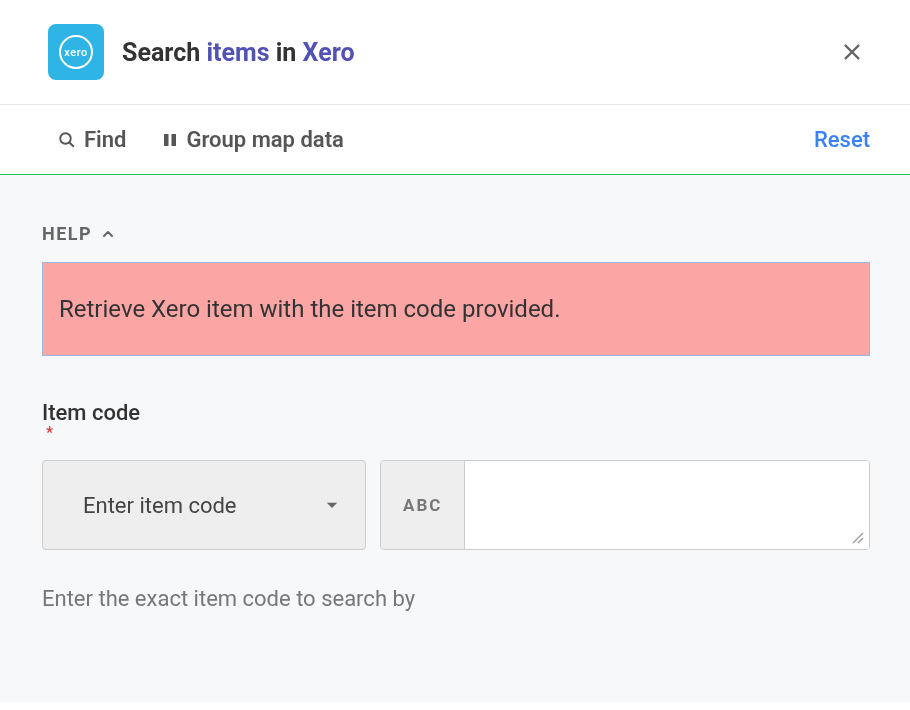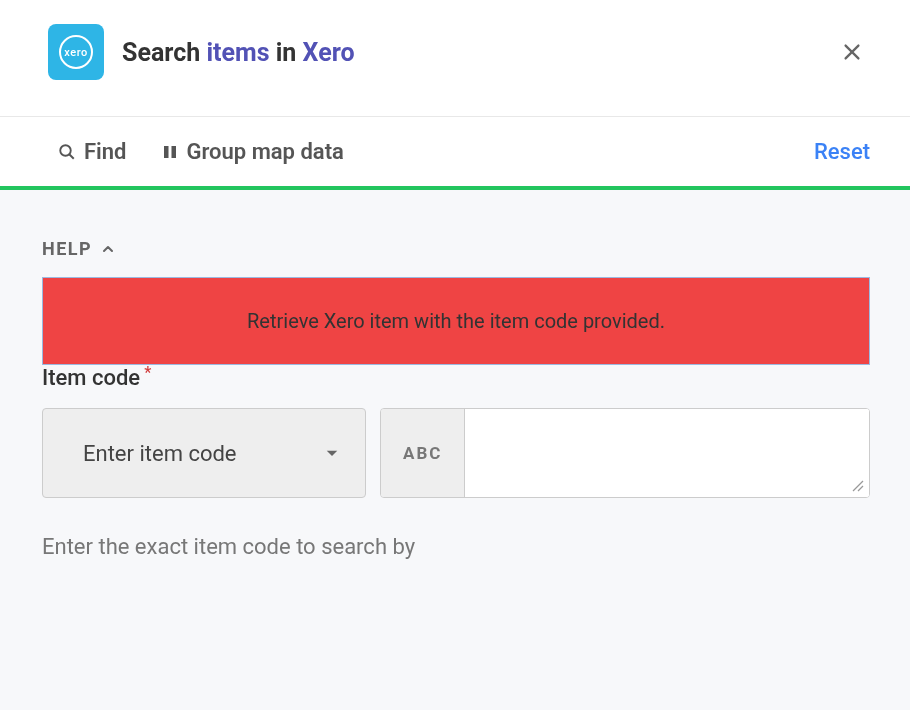--- a/index.html
+++ b/index.html
@@ -10,21 +10,21 @@
     body {
       font-family: -apple-system, BlinkMacSystemFont, "Segoe UI", Roboto, Helvetica, Arial, sans-serif;
       background: #ffffff;
       width: 910px;
       height: 710px;
       overflow: hidden;
     }
     .header {
       display: flex;
       align-items: center;
-      padding: 24px 40px 36px 48px;
+      padding: 24px 40px 24px 48px;
       background: #ffffff;
       border-bottom: 1px solid #e8e8e8;
     }
     .app-icon {
       width: 56px;
       height: 56px;
       border-radius: 8px;
       background: #2eb5e6;
       display: flex;
       align-items: center;
@@ -66,21 +66,21 @@
     }
     .close-btn svg {
       width: 22px;
       height: 22px;
     }
     .toolbar {
       display: flex;
       align-items: center;
       padding: 22px 40px 22px 58px;
       background: #ffffff;
-      border-bottom: 4px solid #22c55e;
+      border-bottom: 1px solid #22c55e;
     }
     .toolbar-item {
       display: flex;
       align-items: center;
       font-size: 22px;
       font-weight: 600;
       color: #555555;
       cursor: pointer;
       margin-right: 34px;
     }
@@ -97,55 +97,56 @@
       font-weight: 500;
       color: #3b82f6;
       cursor: pointer;
     }
     .content {
       background: #f7f8fa;
       padding: 48px 40px 48px 42px;
       height: calc(710px - 105px - 78px);
     }
     .help-section {
-      text-align: center;
+      margin-bottom: 44px;
     }
     .help-header {
       display: flex;
       align-items: center;
       font-size: 18px;
       font-weight: 700;
       letter-spacing: 1.5px;
       color: #666666;
       cursor: pointer;
       margin-bottom: 18px;
     }
     .help-header svg {
       width: 16px;
       height: 16px;
       margin-left: 8px;
     }
     .help-box {
-      background: #ef4444;
+      background: #fca5a5;
       border: 1px solid #9bb9e0;
-      padding: 28px 32px;
-      font-size: 20px;
+      padding: 28px 16px;
+      font-size: 24px;
       color: #333333;
       line-height: 1.5;
     }
     .field-section {
       margin-bottom: 16px;
     }
     .field-label {
       font-size: 22px;
       font-weight: 500;
       color: #333333;
       margin-bottom: 18px;
       display: flex;
       align-items: flex-start;
+      flex-direction: column;
     }
     .required-star {
       color: #d13c3c;
       font-size: 16px;
       margin-left: 4px;
       margin-top: -2px;
     }
     .field-row {
       display: flex;
       gap: 14px;

